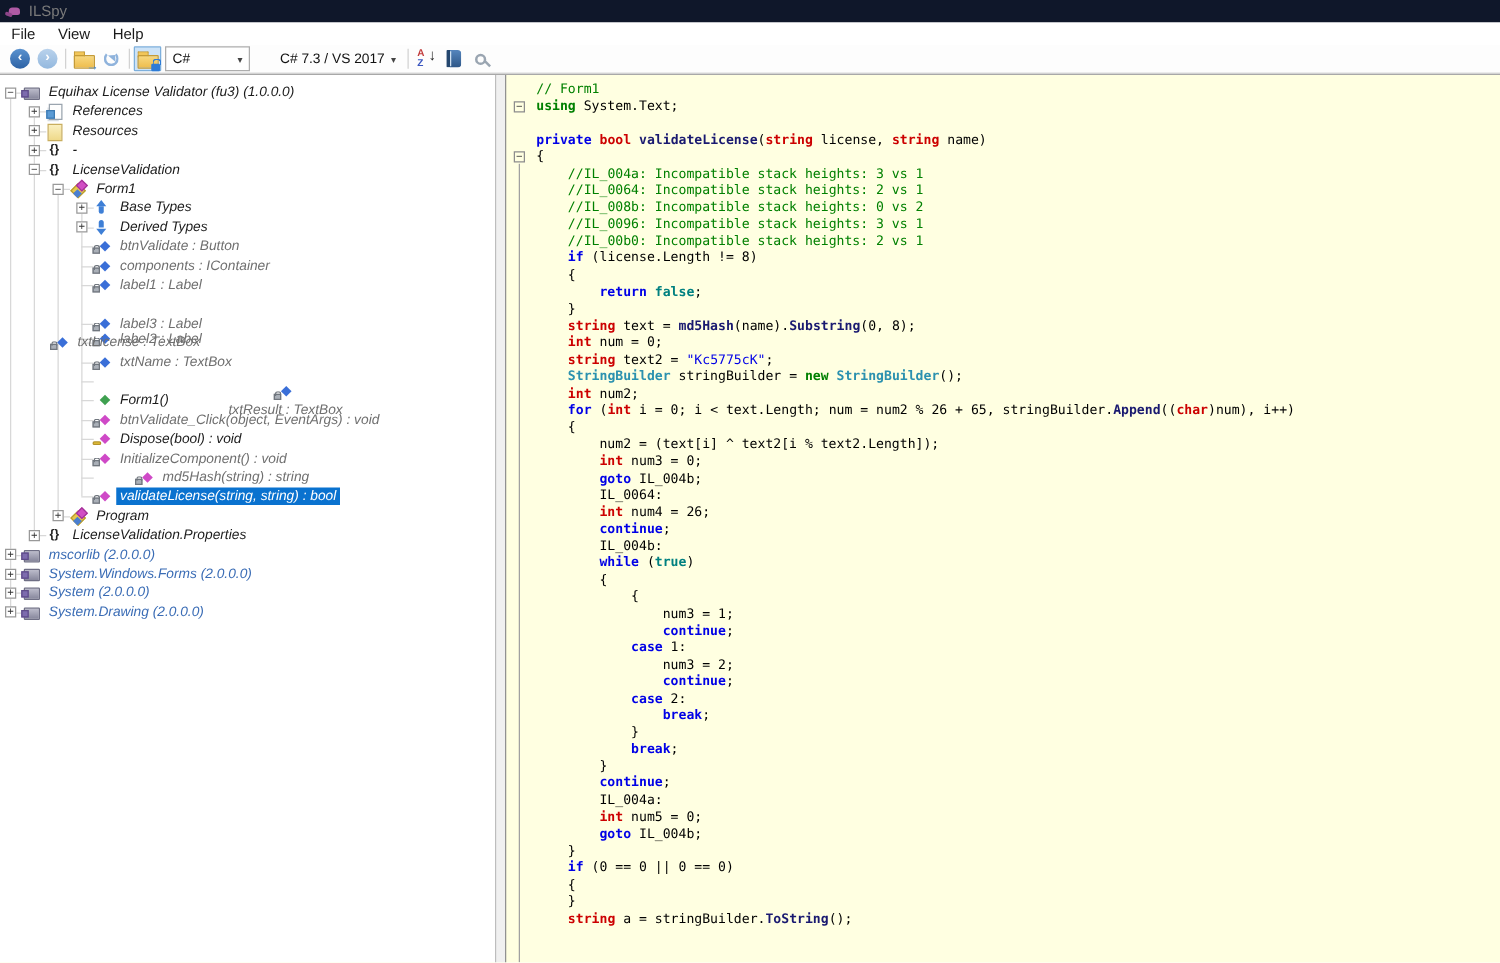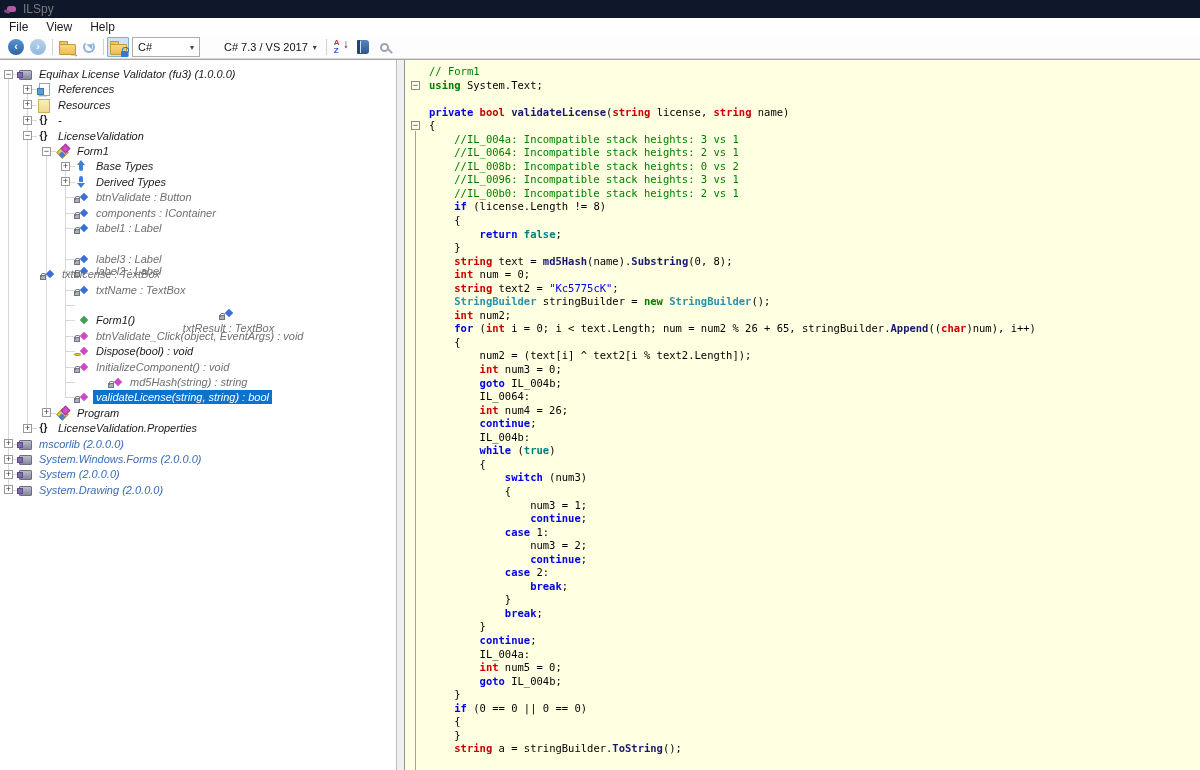--- a/index.html
+++ b/index.html
@@ -400,21 +400,20 @@
           <div class="cline"><span class="tk-pl">    {</span></div>
           <div class="cline"><span class="tk-pl">        num2 = (text[i] ^ text2[i % text2.Length]);</span></div>
           <div class="cline"><span class="tk-pl">        </span><span class="tk-vt">int</span><span class="tk-pl"> num3 = 0;</span></div>
           <div class="cline"><span class="tk-pl">        </span><span class="tk-k">goto</span><span class="tk-pl"> IL_004b;</span></div>
           <div class="cline"><span class="tk-pl">        IL_0064:</span></div>
           <div class="cline"><span class="tk-pl">        </span><span class="tk-vt">int</span><span class="tk-pl"> num4 = 26;</span></div>
           <div class="cline"><span class="tk-pl">        </span><span class="tk-k">continue</span><span class="tk-pl">;</span></div>
           <div class="cline"><span class="tk-pl">        IL_004b:</span></div>
           <div class="cline"><span class="tk-pl">        </span><span class="tk-k">while</span><span class="tk-pl"> (</span><span class="tk-tf">true</span><span class="tk-pl">)</span></div>
           <div class="cline"><span class="tk-pl">        {</span></div>
-          <div class="cline"><span class="tk-pl">            </span><span class="tk-k">switch</span><span class="tk-pl"> (num3)</span></div>
           <div class="cline"><span class="tk-pl">            {</span></div>
           <div class="cline"><span class="tk-pl">                num3 = 1;</span></div>
           <div class="cline"><span class="tk-pl">                </span><span class="tk-k">continue</span><span class="tk-pl">;</span></div>
           <div class="cline"><span class="tk-pl">            </span><span class="tk-k">case</span><span class="tk-pl"> 1:</span></div>
           <div class="cline"><span class="tk-pl">                num3 = 2;</span></div>
           <div class="cline"><span class="tk-pl">                </span><span class="tk-k">continue</span><span class="tk-pl">;</span></div>
           <div class="cline"><span class="tk-pl">            </span><span class="tk-k">case</span><span class="tk-pl"> 2:</span></div>
           <div class="cline"><span class="tk-pl">                </span><span class="tk-k">break</span><span class="tk-pl">;</span></div>
           <div class="cline"><span class="tk-pl">            }</span></div>
           <div class="cline"><span class="tk-pl">            </span><span class="tk-k">break</span><span class="tk-pl">;</span></div>

